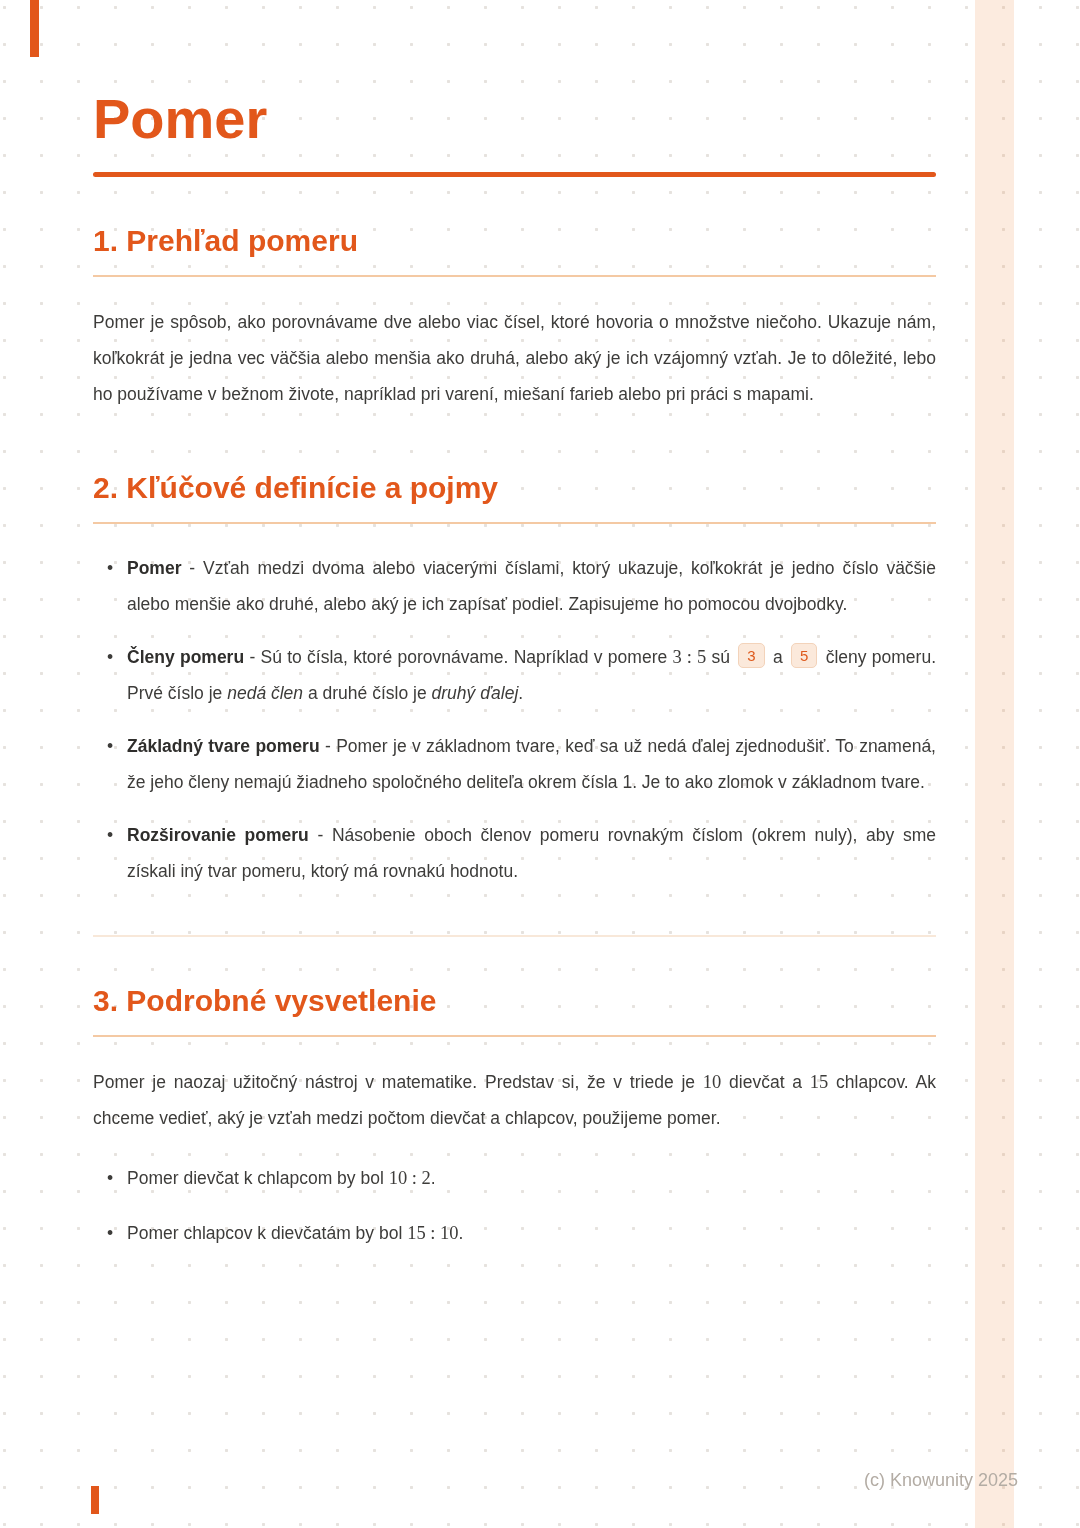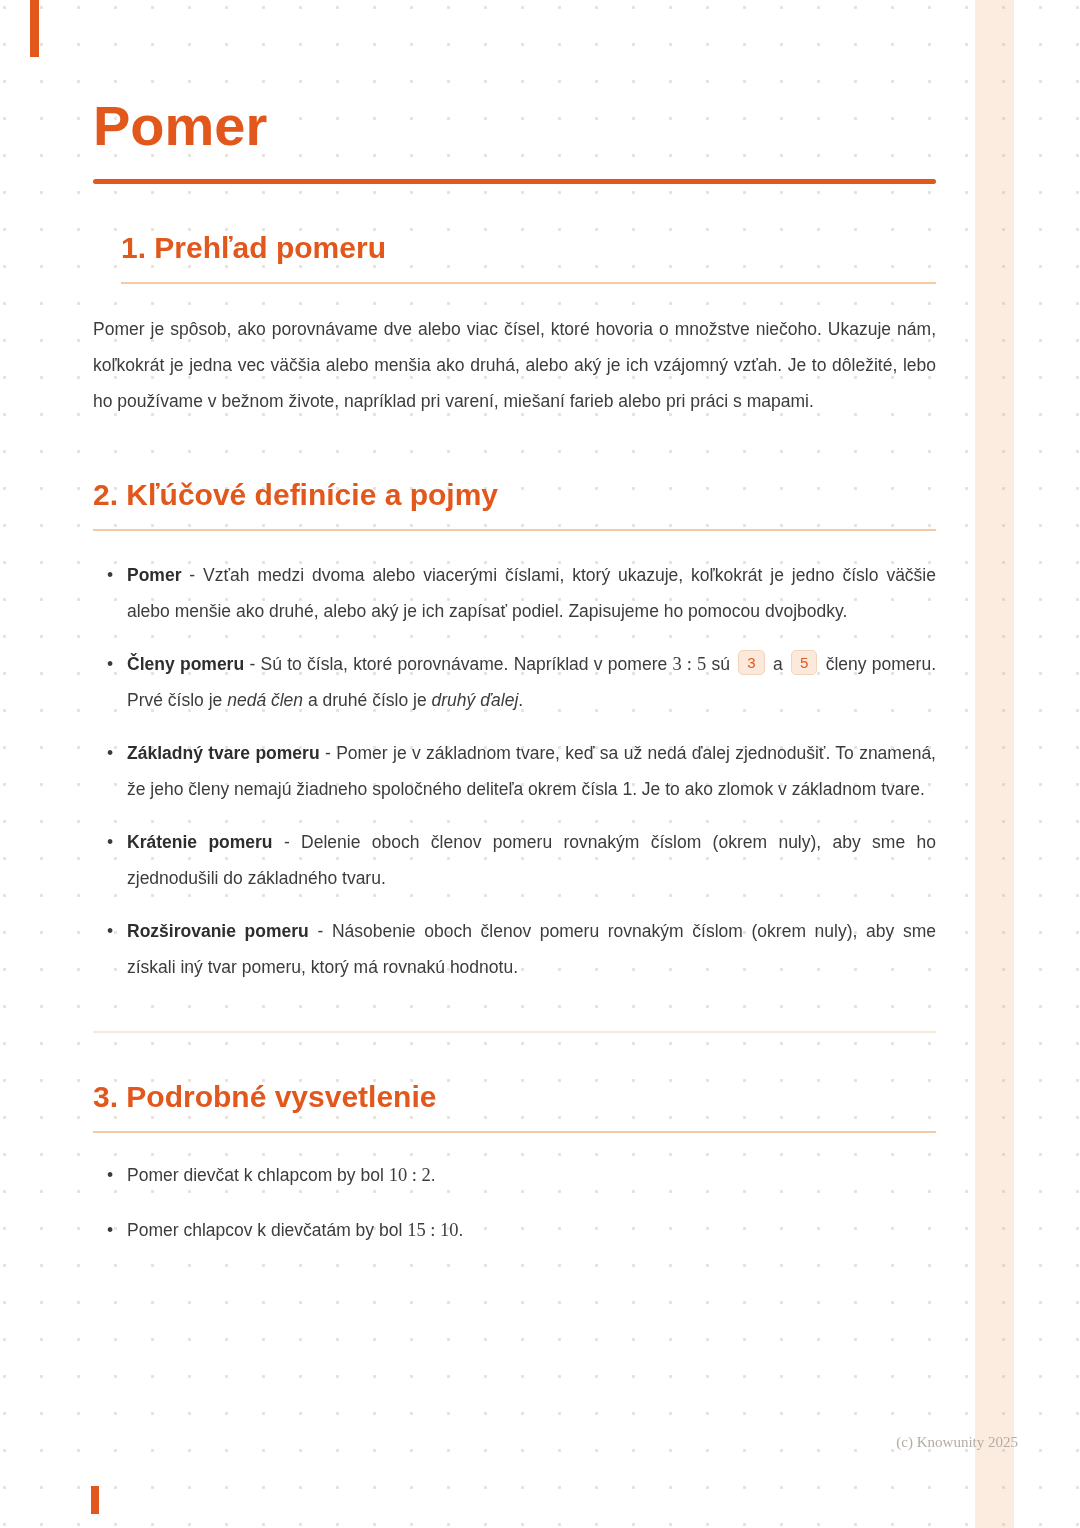--- a/index.html
+++ b/index.html
@@ -41,21 +41,21 @@
     left: 91px;
     top: 1486px;
     width: 8px;
     height: 28px;
     background: #e2571b;
   }
 
   .content {
     position: absolute;
     left: 93px;
-    top: 7px;
+    top: 0;
     width: 843px;
   }
 
   h1.doc-title {
     margin: 88px 0 0 0;
     font-size: 56px;
     line-height: 1.1;
     font-weight: 700;
     color: #e2571b;
   }
@@ -69,21 +69,21 @@
 
   h2.sec {
     margin: 0;
     font-size: 30px;
     line-height: 1.2;
     font-weight: 700;
     color: #e2571b;
     padding-bottom: 16px;
     border-bottom: 2px solid #f4c9a3;
   }
-  h2.sec-1 { margin-top: 46px; margin-left: 28px; }
+  h2.sec-1 { margin-top: 46px; }
   h2.sec-2 { margin-top: 58px; }
   h2.sec-3 { margin-top: 46px; }
 
   p.body {
     margin: 27px 0 0 0;
     font-size: 17.5px;
     line-height: 36px;
     text-align: justify;
     color: #3d3c3a;
   }
@@ -134,24 +134,23 @@
   }
 
   p.how { margin-top: 22px; }
 
   ul.bullets3 { margin-top: 24px; }
   ul.bullets3 li { margin-bottom: 19px; }
 
   .footer {
     position: absolute;
     right: 62px;
-    top: 1434px;
-    font-size: 15px;
+    top: 1470px;
+    font-size: 18px;
     color: #b3aca4;
-    font-family: Liberation Serif, serif;
   }
 </style>
 </head>
 <body>
 
 <div class="page">
 
   <div class="stripe"></div>
   <div class="bar-top"></div>
   <div class="bar-bottom"></div>
@@ -166,29 +165,29 @@
 
     <h2 class="sec sec-2">2. Kľúčové definície a pojmy</h2>
 
     <ul class="defs">
       <li><span class="term">Pomer</span><span> - Vzťah medzi dvoma alebo viacerými číslami, ktorý ukazuje, koľkokrát je jedno číslo väčšie alebo menšie ako druhé, alebo aký je ich zapísať podiel. Zapisujeme ho pomocou dvojbodky.</span></li>
 
       <li><span class="term">Členy pomeru</span><span> - Sú to čísla, ktoré porovnávame. Napríklad v pomere </span><span class="math">3 : 5</span><span> sú </span><span class="chip">3</span><span> a </span><span class="chip">5</span><span> členy pomeru. Prvé číslo je </span><span class="it">nedá člen</span><span> a druhé číslo je </span><span class="it">druhý ďalej</span><span>.</span></li>
 
       <li><span class="term">Základný tvare pomeru</span><span> - Pomer je v základnom tvare, keď sa už nedá ďalej zjednodušiť. To znamená, že jeho členy nemajú žiadneho spoločného deliteľa okrem čísla 1. Je to ako zlomok v základnom tvare.</span></li>
 
-      <li><span class="term">Krátenie pomeru</span><span> - Delenie oboch členov pomeru rovnakým číslom (okrem nuly), aby sme ho zjednodušili do základného tvaru.</span></li>
 
       <li><span class="term">Rozširovanie pomeru</span><span> - Násobenie oboch členov pomeru rovnakým číslom (okrem nuly), aby sme získali iný tvar pomeru, ktorý má rovnakú hodnotu.</span></li>
     </ul>
 
     <div class="divider"></div>
 
     <h2 class="sec sec-3">3. Podrobné vysvetlenie</h2>
 
+    <p class="body"><span>Pomer je naozaj užitočný nástroj v matematike. Predstav si, že v triede je </span><span class="math">10</span><span> dievčat a </span><span class="math">15</span><span> chlapcov. Ak chceme vedieť, aký je vzťah medzi počtom dievčat a chlapcov, použijeme pomer.</span></p>
 
 
     <ul class="defs bullets3">
       <li><span>Pomer dievčat k chlapcom by bol </span><span class="math">10 : 2</span><span>.</span></li>
       <li><span>Pomer chlapcov k dievčatám by bol </span><span class="math">15 : 10</span><span>.</span></li>
     </ul>
 
   </div>
 
   <div class="footer">(c) Knowunity 2025</div>

